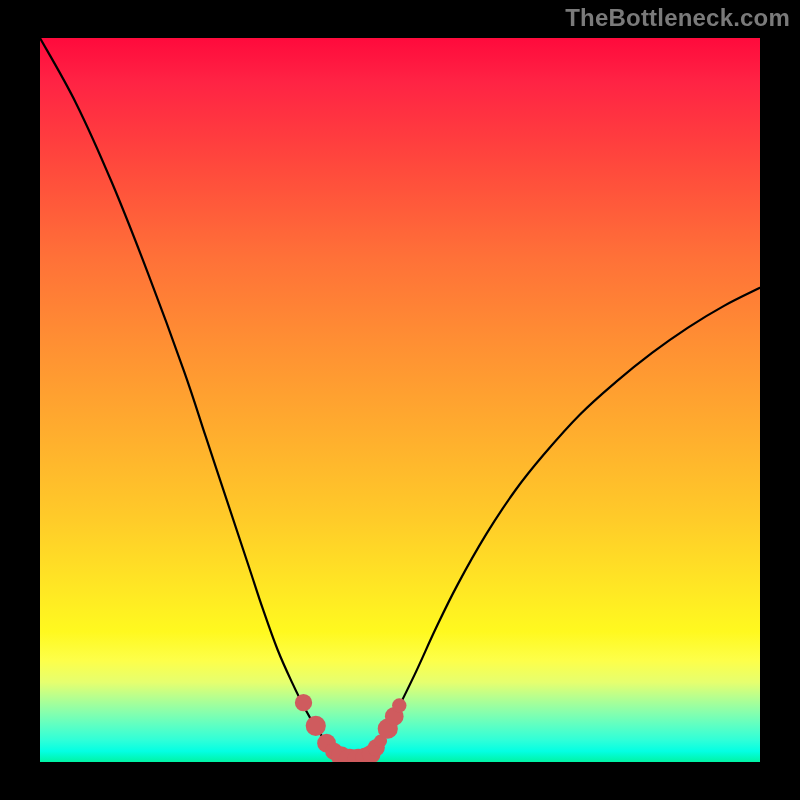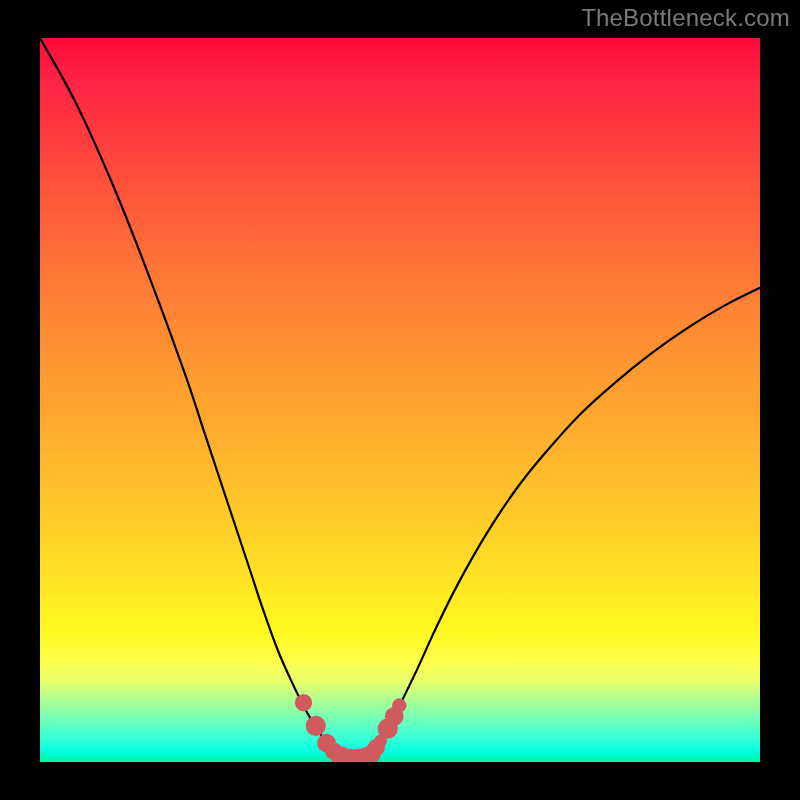--- a/index.html
+++ b/index.html
@@ -53,21 +53,21 @@
   .curve-svg {
     position: absolute;
     inset: 0;
   }
   .watermark {
     position: absolute;
     top: 4px;
     right: 10px;
     color: #7a7a7a;
     font-size: 24px;
-    font-weight: 400;
+    font-weight: 700;
     letter-spacing: 0.2px;
   }
 </style>
 </head>
 <body>
 
 <div class="frame">
   <div class="plot">
     <div class="gradient"></div>
     <svg class="curve-svg" viewBox="0 0 720 724" preserveAspectRatio="none">

